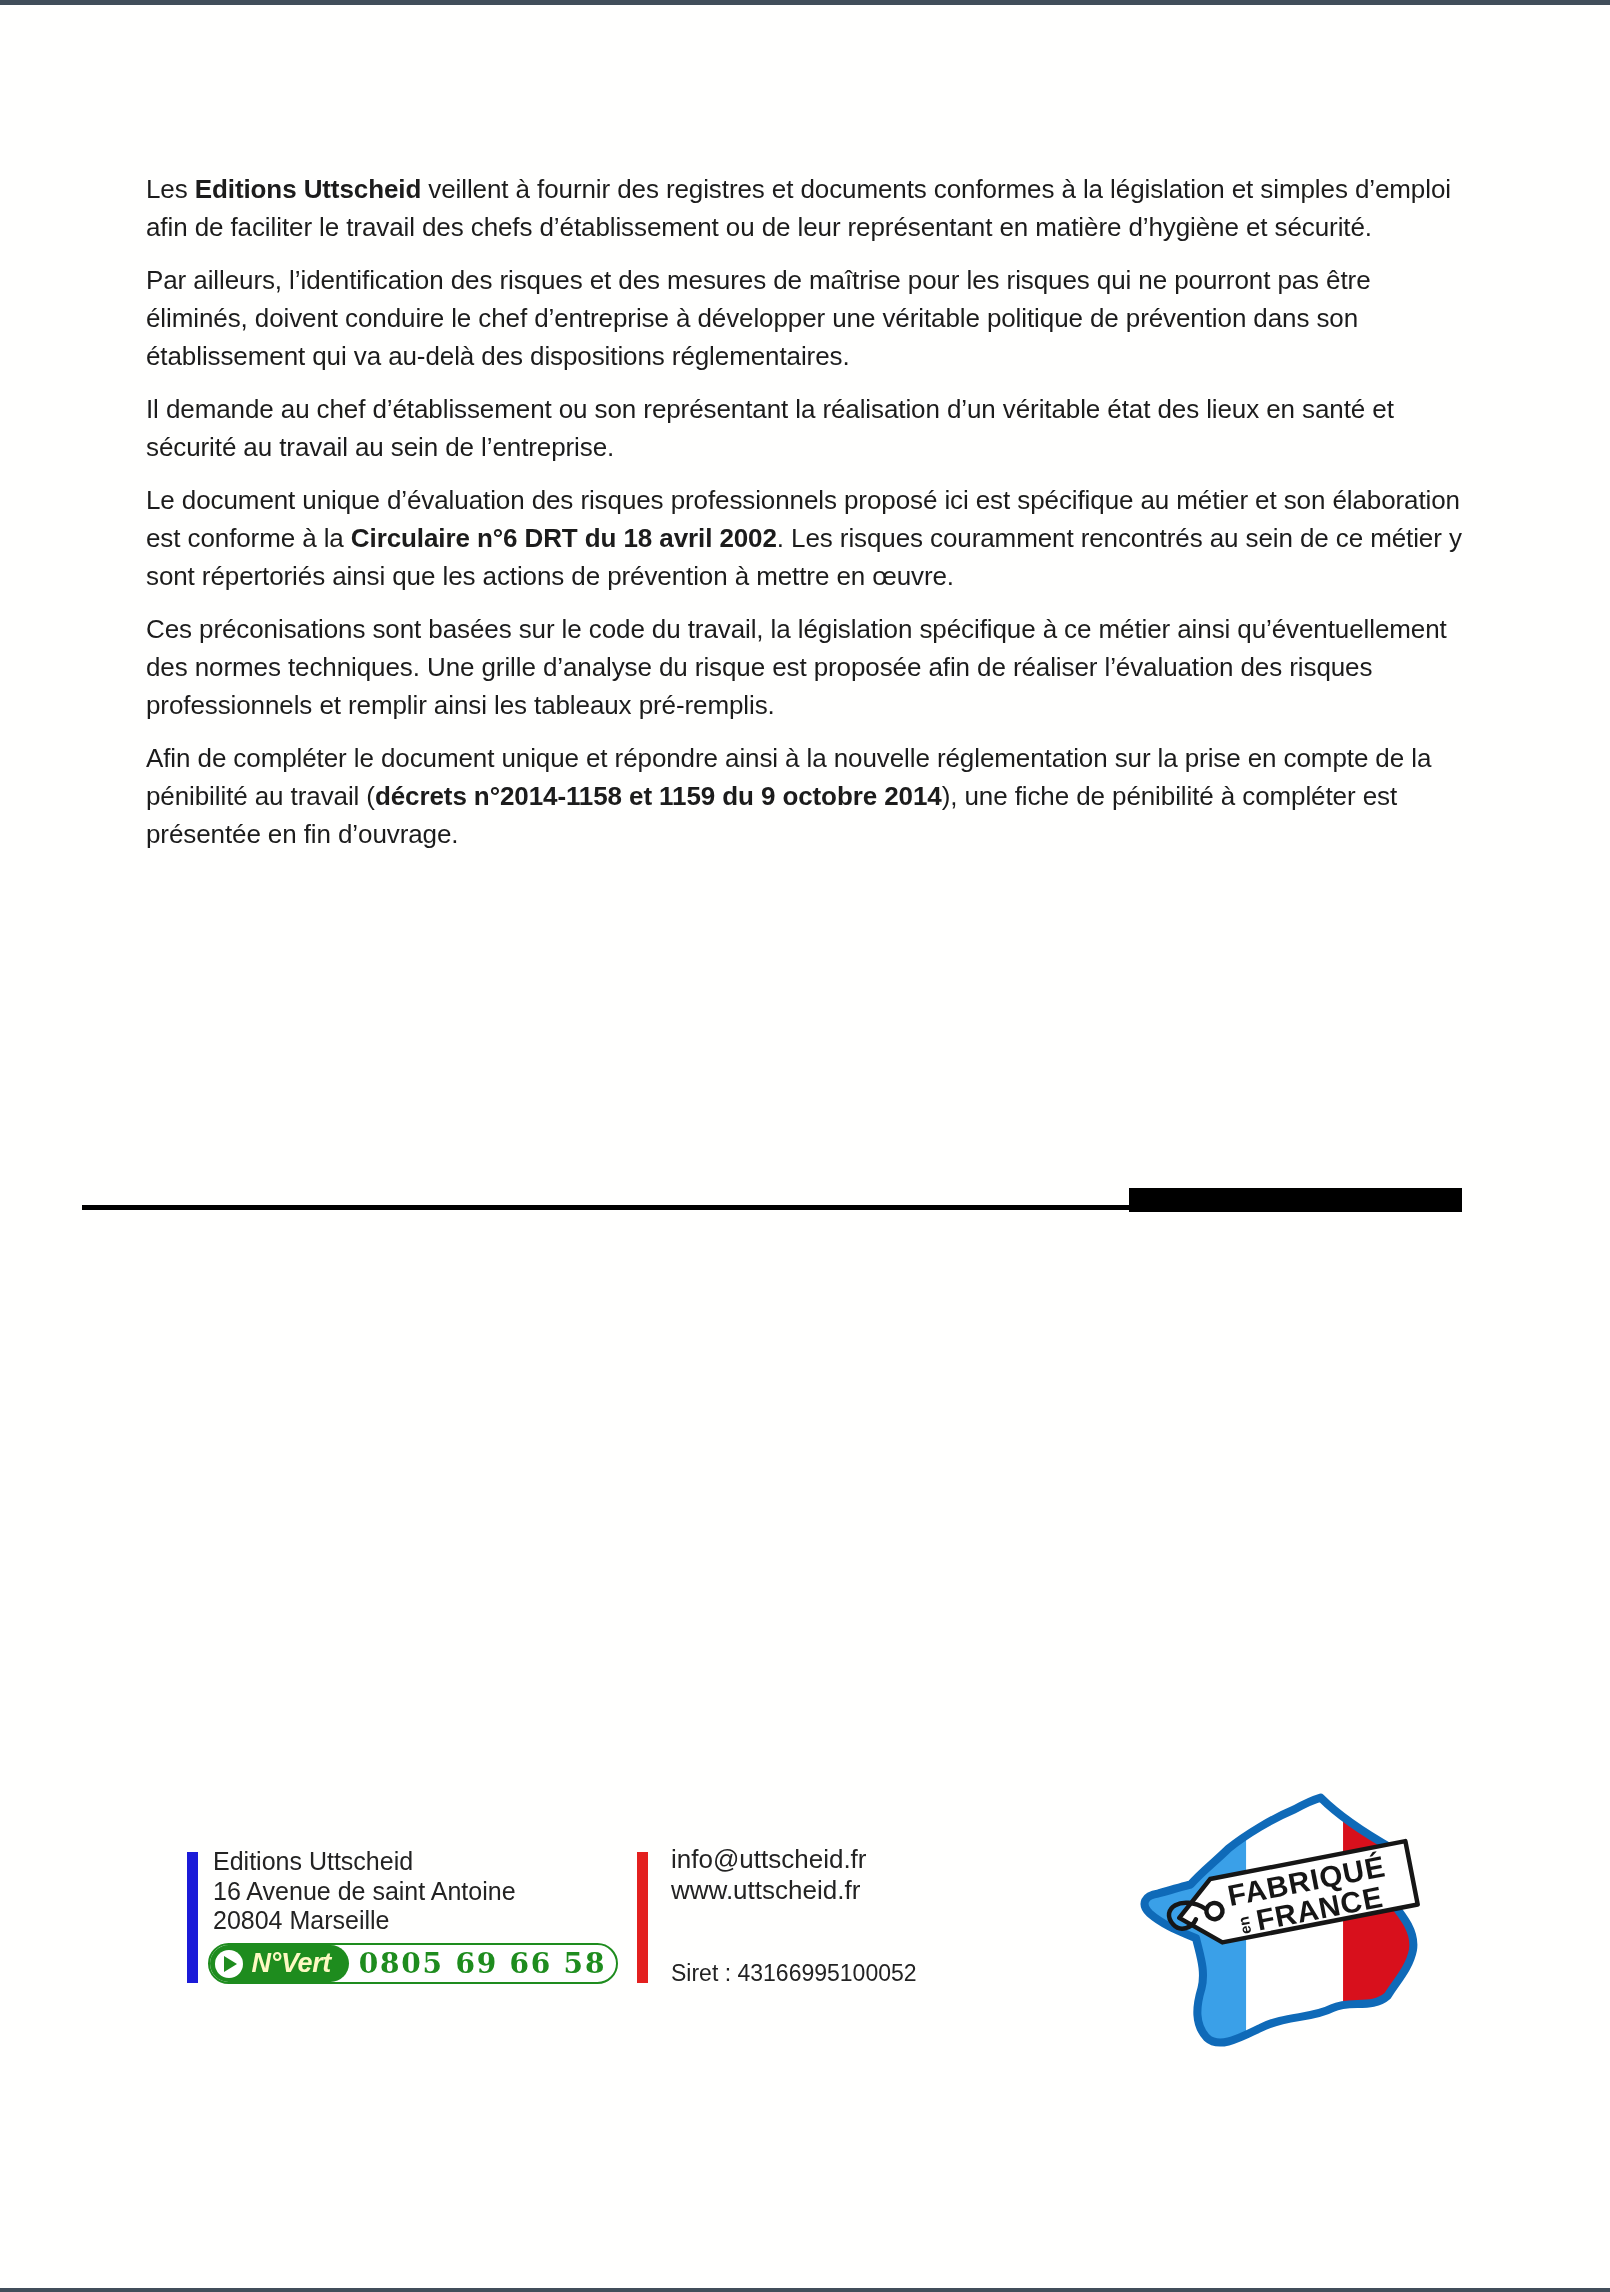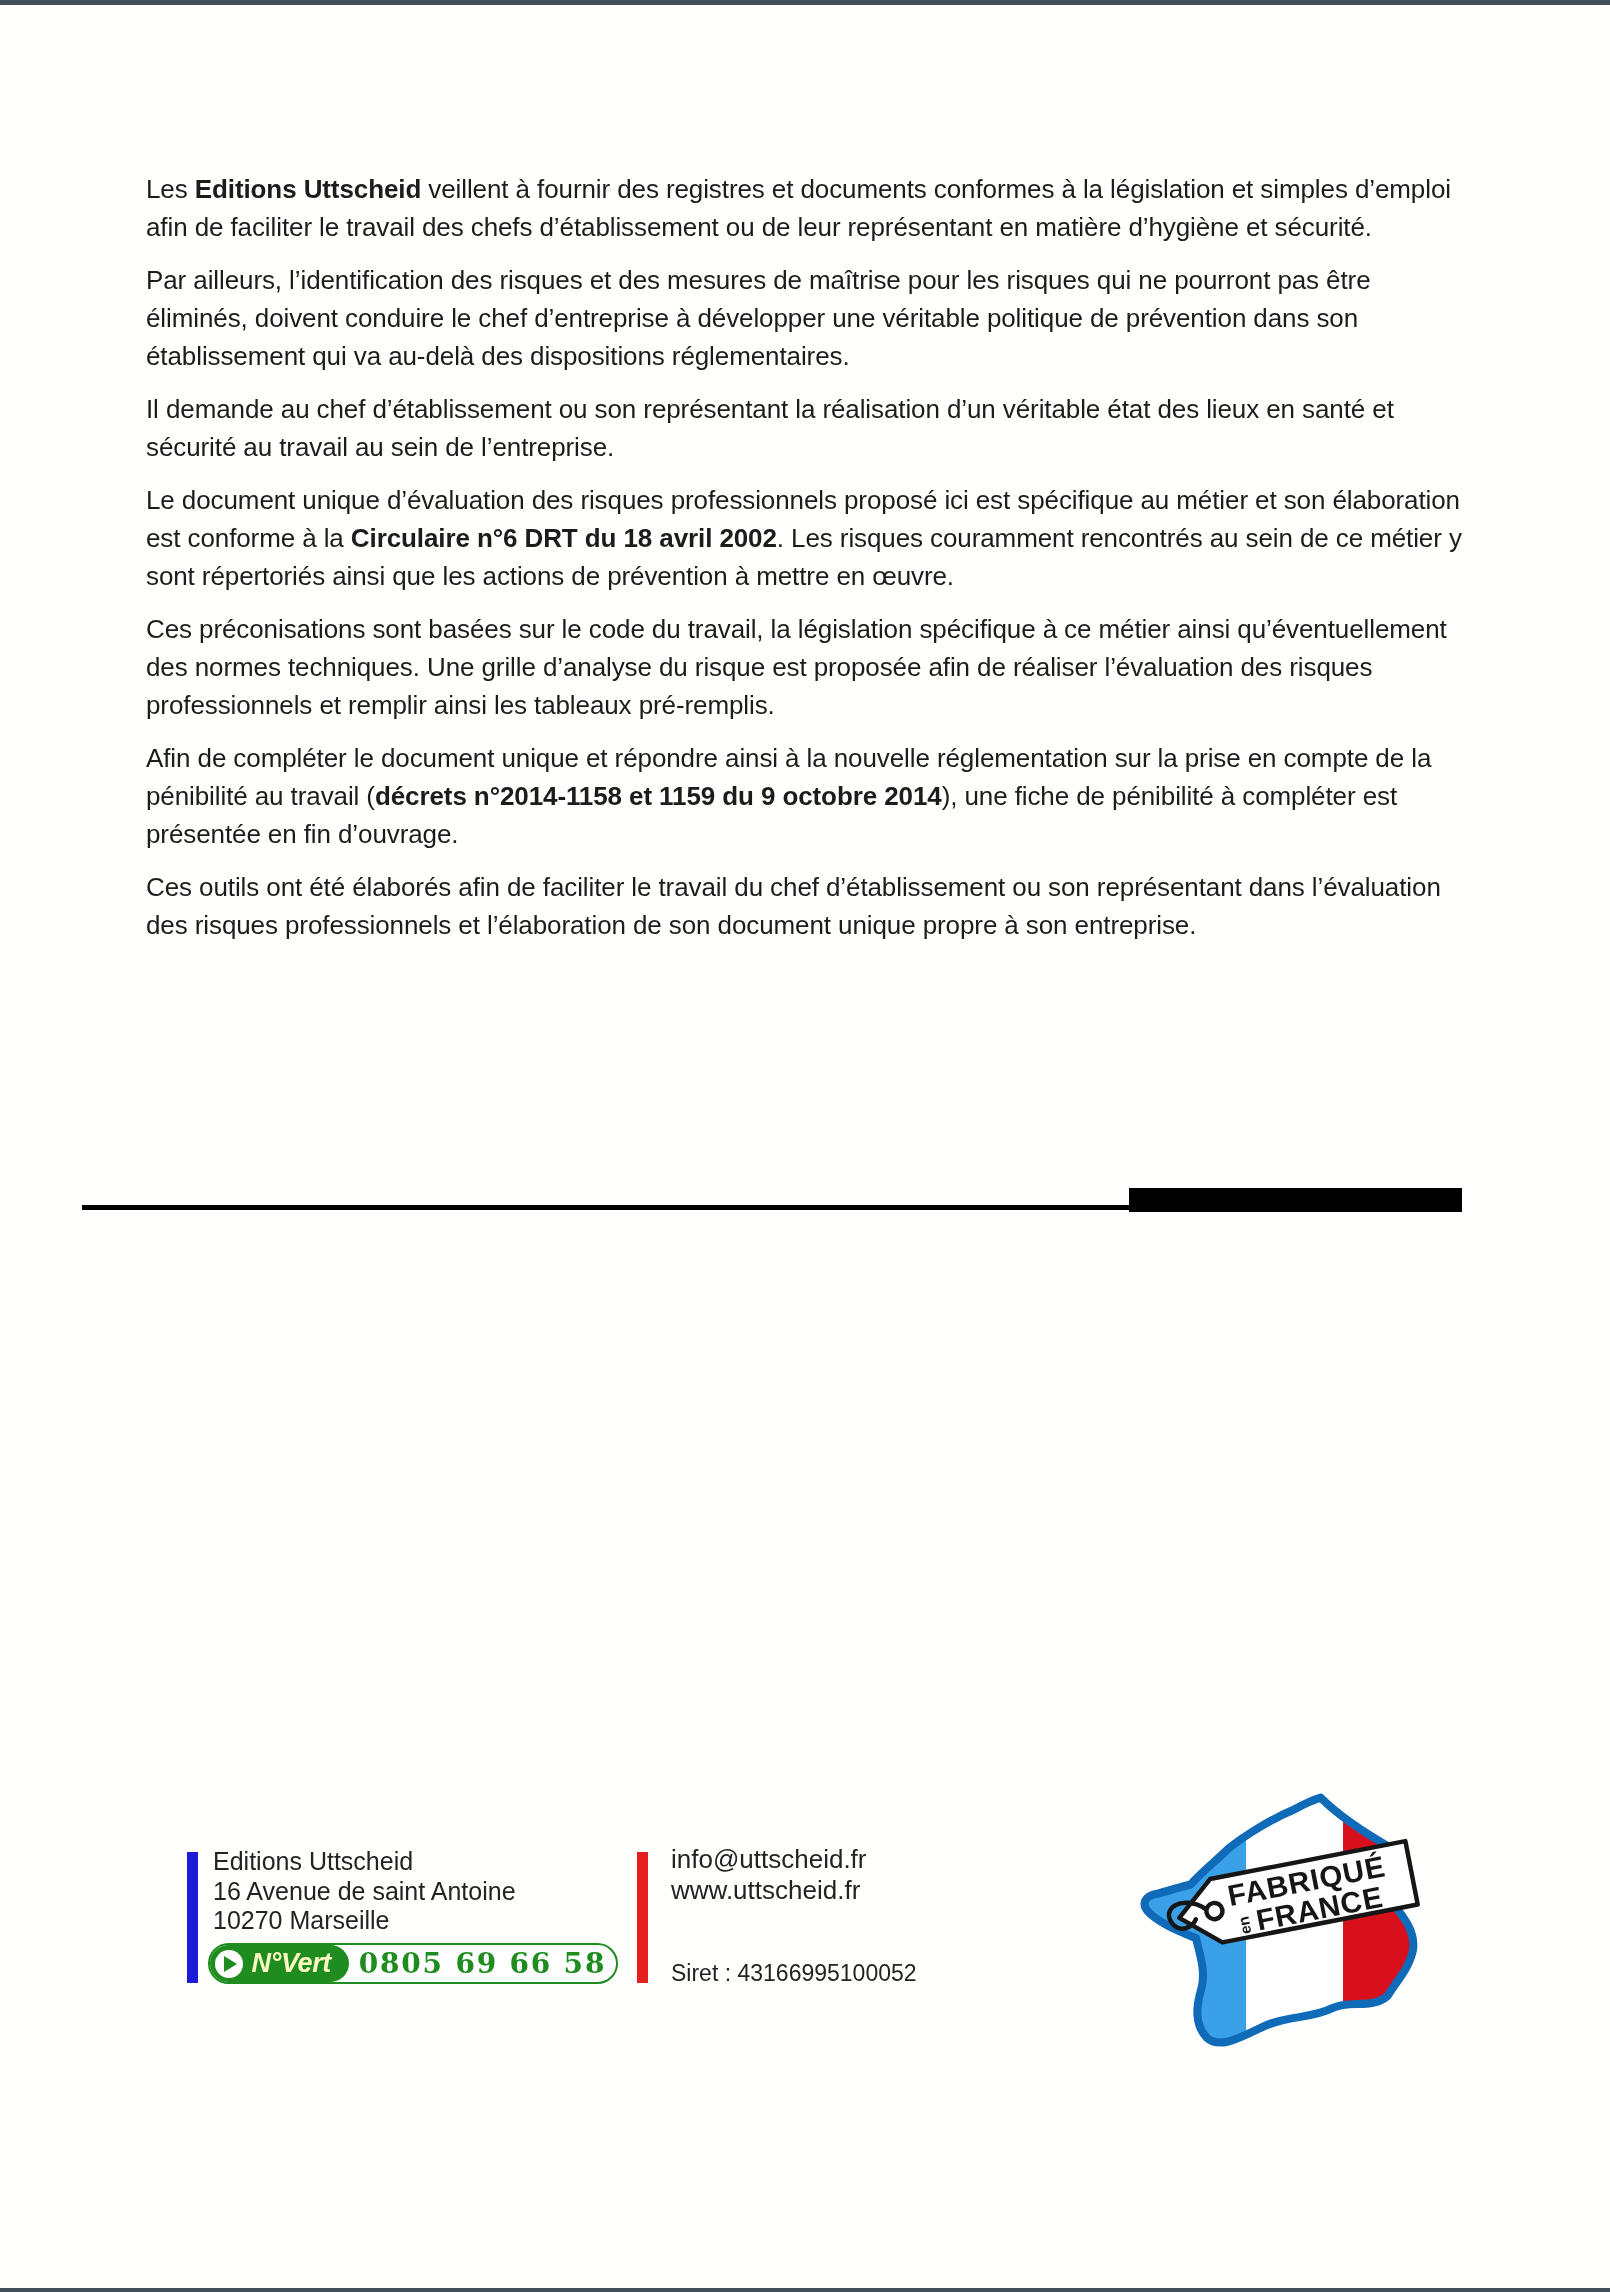--- a/index.html
+++ b/index.html
@@ -66,31 +66,30 @@
 
 <div class="edge-bar top"></div>
 
 <div class="text-block">
     <p><span>Les </span><b>Editions Uttscheid</b><span> veillent à fournir des registres et documents conformes à la législation et simples d’emploi afin de faciliter le travail des chefs d’établissement ou de leur représentant en matière d’hygiène et sécurité.</span></p>
     <p><span>Par ailleurs, l’identification des risques et des mesures de maîtrise pour les risques qui ne pourront pas être éliminés, doivent conduire le chef d’entreprise à développer une véritable politique de prévention dans son établissement qui va au-delà des dispositions réglementaires.</span></p>
     <p><span>Il demande au chef d’établissement ou son représentant la réalisation d’un véritable état des lieux en santé et sécurité au travail au sein de l’entreprise.</span></p>
     <p><span>Le document unique d’évaluation des risques professionnels proposé ici est spécifique au métier et son élaboration est conforme à la </span><b>Circulaire n°6 DRT du 18 avril 2002</b><span>. Les risques couramment rencontrés au sein de ce métier y sont répertoriés ainsi que les actions de prévention  à mettre en œuvre.</span></p>
     <p><span>Ces préconisations sont basées sur le code du travail, la législation spécifique à ce métier ainsi qu’éventuellement des normes techniques. Une grille d’analyse du risque est proposée afin de réaliser l’évaluation des risques professionnels et remplir ainsi les tableaux pré-remplis.</span></p>
     <p><span>Afin de compléter le document unique et répondre ainsi à la nouvelle réglementation  sur la prise en compte de la pénibilité au travail (</span><b>décrets n°2014-1158 et 1159 du 9 octobre 2014</b><span>), une fiche de pénibilité à compléter est présentée en fin d’ouvrage.</span></p>
-    <p><span>Ces outils ont été élaborés afin de faciliter le travail du chef d’établissement ou son représentant dans l’évaluation des risques professionnels et l’élaboration de son document unique propre à son entreprise.</span></p>
   </div>
 
 <div class="separator-thin"></div>
 <div class="separator-thick"></div>
 
 <div class="blue-bar"></div>
 <div class="address">
   <div>Editions Uttscheid</div>
   <div>16 Avenue de saint Antoine</div>
-  <div>10270 Marseille</div>
+  <div>20804 Marseille</div>
 </div>
 
 <div class="nvert">
   <div class="nvert-left">
     <span class="nvert-circle">
         <span class="nvert-play"></span>
       </span>
     <span class="nvert-label">N°Vert</span>
   </div>
   <div class="nvert-phone">0805 69 66 58</div>

